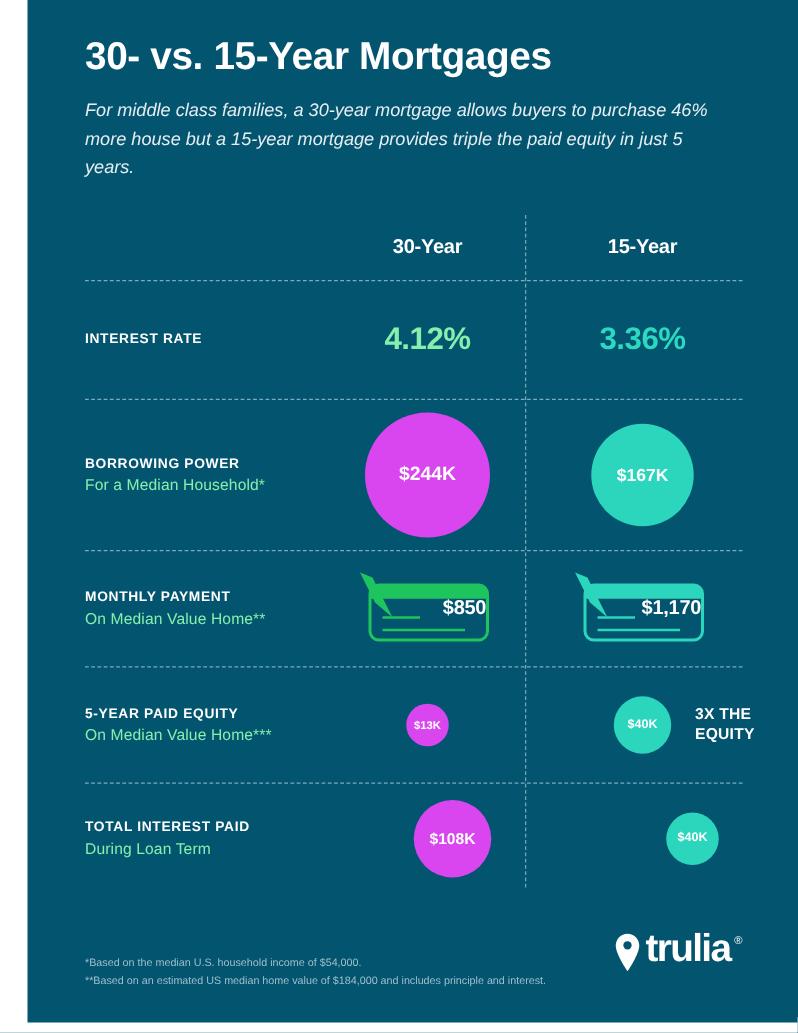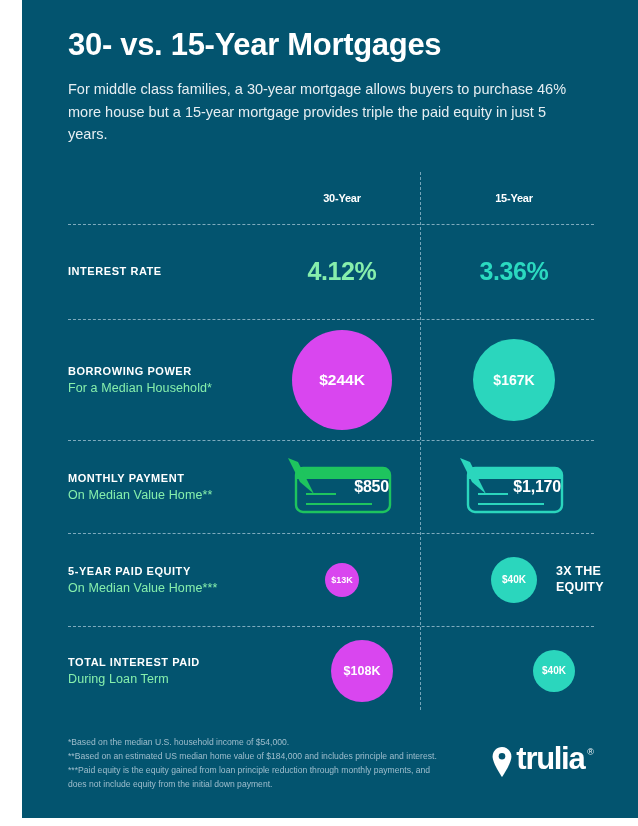--- a/index.html
+++ b/index.html
@@ -36,20 +36,21 @@
     margin: 0 0 16px 0;
   }
 
   #subtitle {
     color: #e6eef2;
     font-size: 14.5px;
     line-height: 1.55;
     margin: 0;
     max-width: 512px;
     font-weight: normal;
+    font-style: italic;
   }
 
   
   #table {
     position: relative;
     margin: 26px 44px 0 46px;
   }
 
   .vdivider {
     position: absolute;
@@ -98,21 +99,21 @@
     font-weight: normal;
     letter-spacing: 0.1px;
     margin-top: 3px;
     text-transform: none;
   }
 
   
   #header-row { height: 52px; }
   .col-head {
     color: #ffffff;
-    font-size: 11px;
+    font-size: 16px;
     font-weight: bold;
     letter-spacing: -0.2px;
   }
 
   
   #rate-row { height: 94px; }
   .rate-value {
     font-size: 25px;
     font-weight: bold;
     letter-spacing: -0.4px;
@@ -336,21 +337,20 @@
         </div>
       </div>
     </div>
 
   </div>
 
   <div id="footer">
     <div id="footnotes">
       <p>*Based on the median U.S. household income of $54,000.</p>
       <p>**Based on an estimated US median home value of $184,000 and includes principle and interest.</p>
-      <p>***Paid equity is the equity gained from loan principle reduction through monthly payments, and does not include equity from the initial down payment.</p>
     </div>
     <div id="logo">
       <svg width="22" height="34" viewBox="0 0 22 34">
         <path d="M11 1 C5.8 1 1.6 5.2 1.6 10.4 C1.6 17.6 11 31 11 31 C11 31 20.4 17.6 20.4 10.4 C20.4 5.2 16.2 1 11 1 Z" fill="#ffffff"></path>
         <circle cx="11" cy="10.2" r="3.3" fill="#03546f"></circle>
       </svg>
       <span id="logo-word">trulia</span>
       <span id="logo-reg">®</span>
     </div>
   </div>

